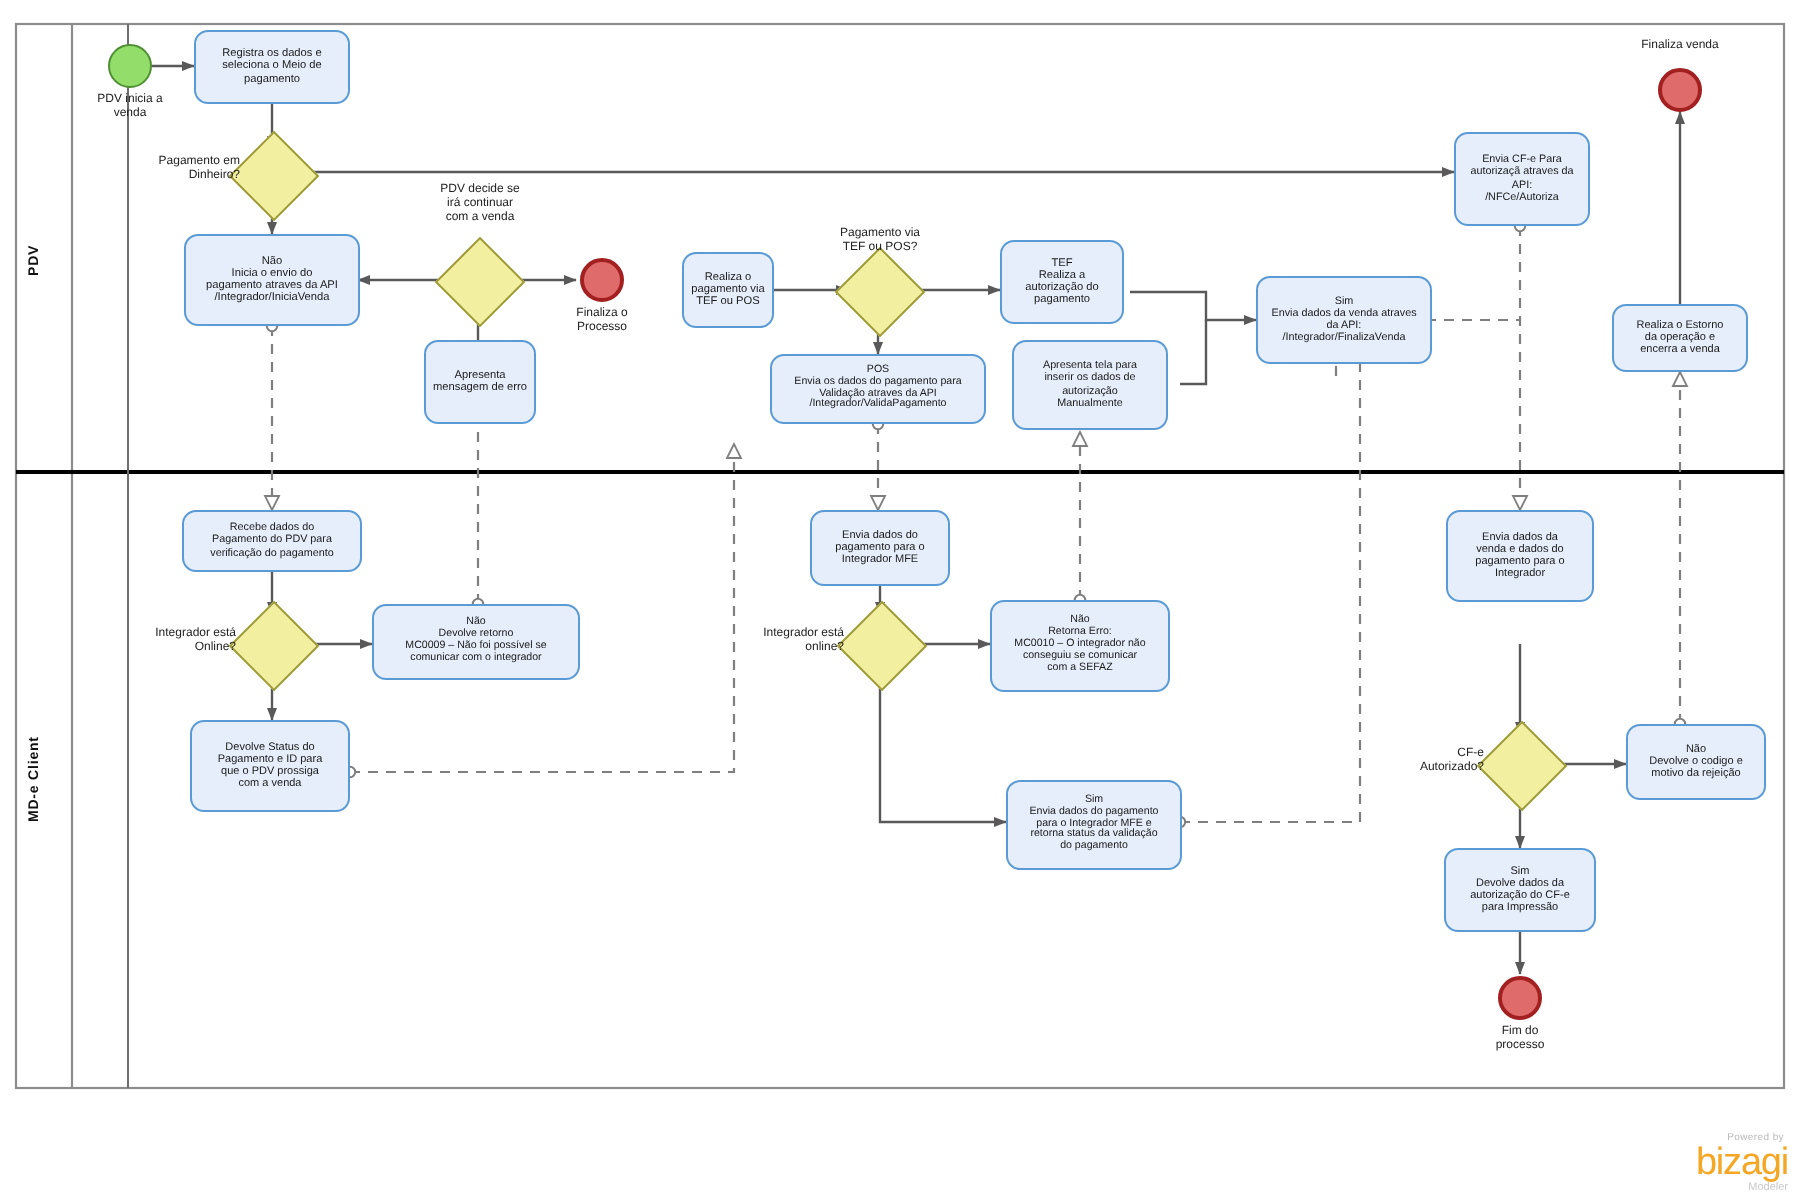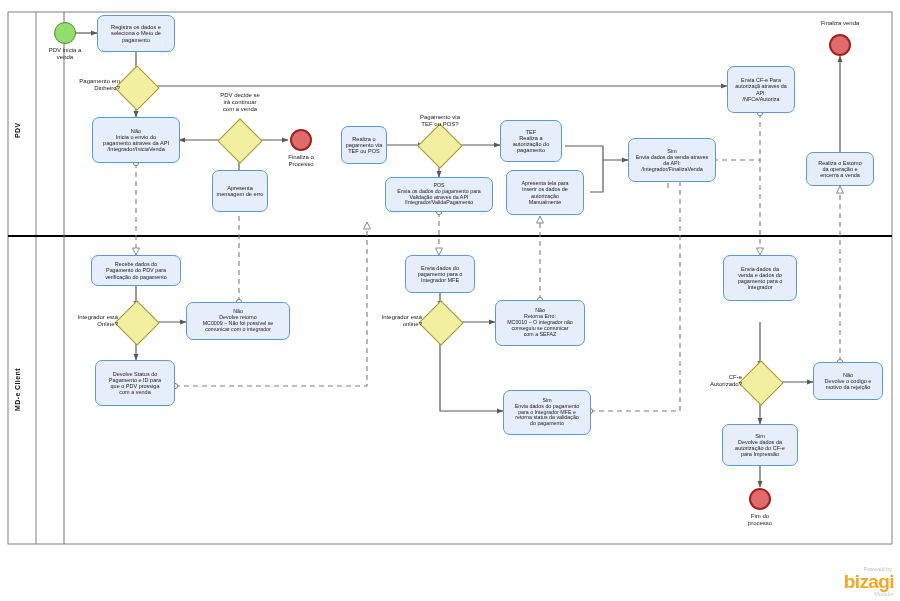--- a/index.html
+++ b/index.html
@@ -100,21 +100,21 @@
     color: #b9b9b9;
     font-size: 5px;
     letter-spacing: 0.2px;
     display: block;
     margin-bottom: 1px;
     margin-right: 2px;
   }
   #watermark .bz {
     color: #f5a623;
     font-size: 19px;
-    font-weight: bold;
+    font-weight: normal;
     letter-spacing: -0.6px;
     display: block;
     line-height: 0.95;
   }
   #watermark .md {
     color: #c9c9c9;
     font-size: 5.5px;
     display: block;
     margin-top: 0px;
   }

